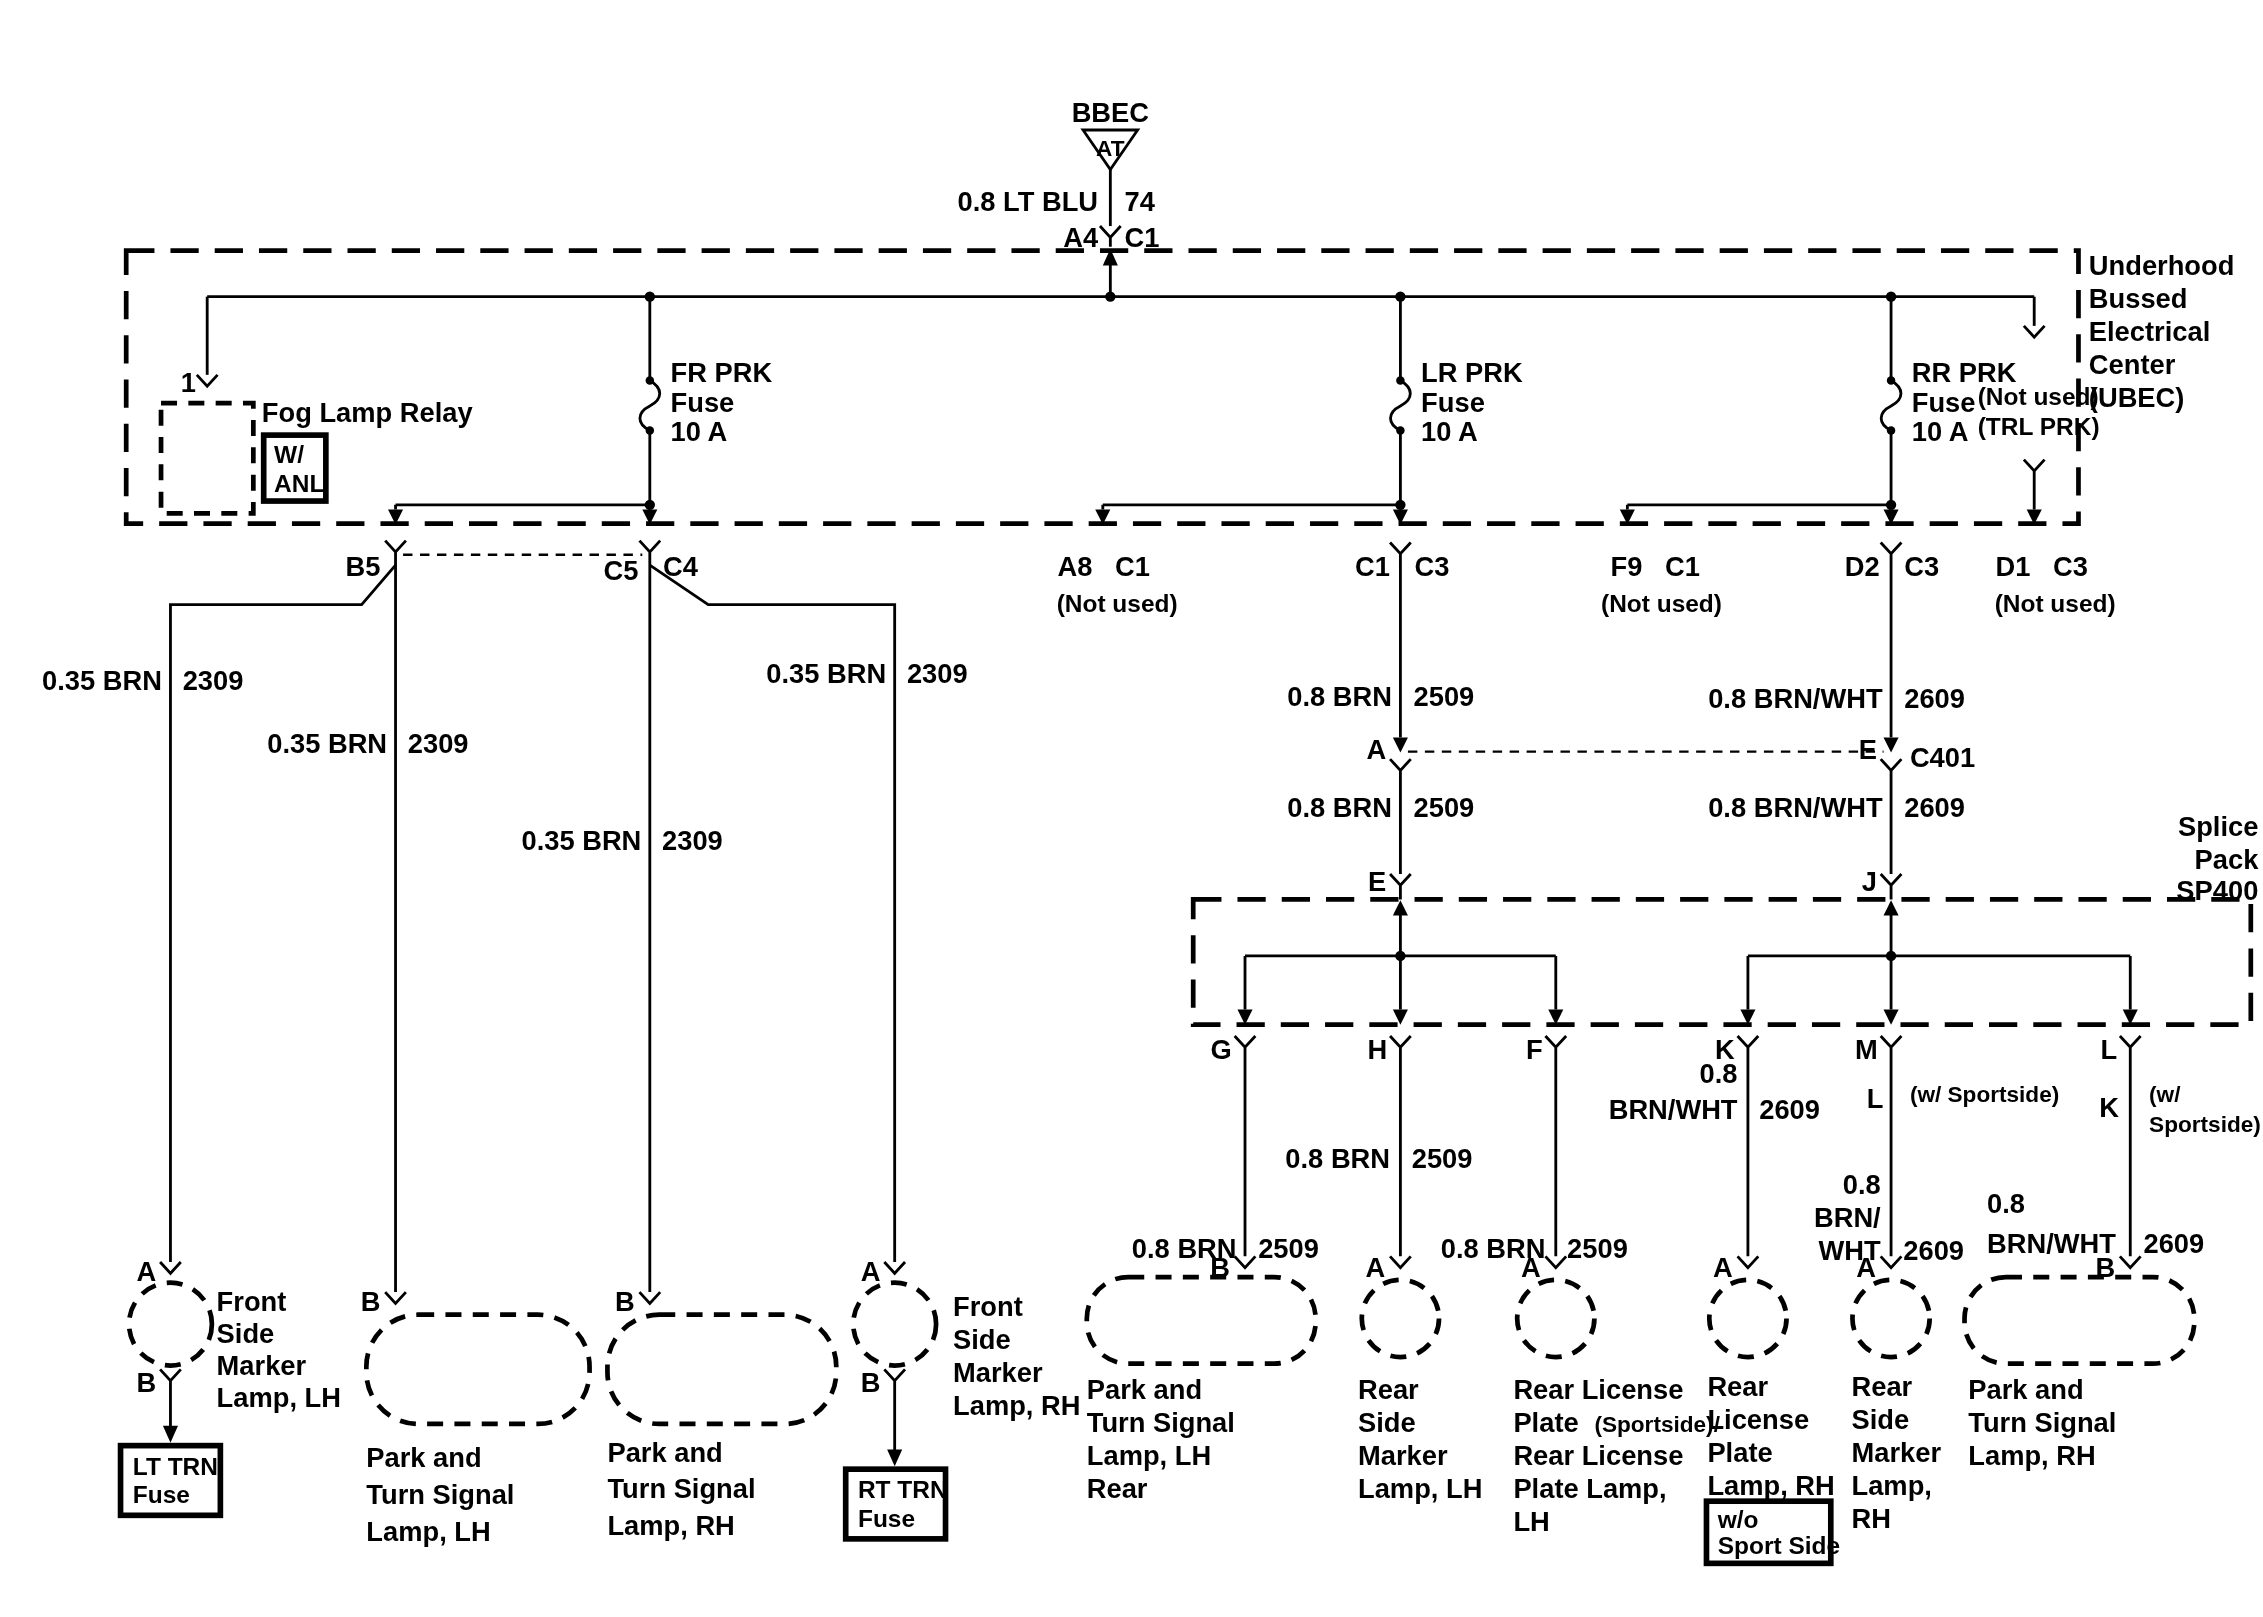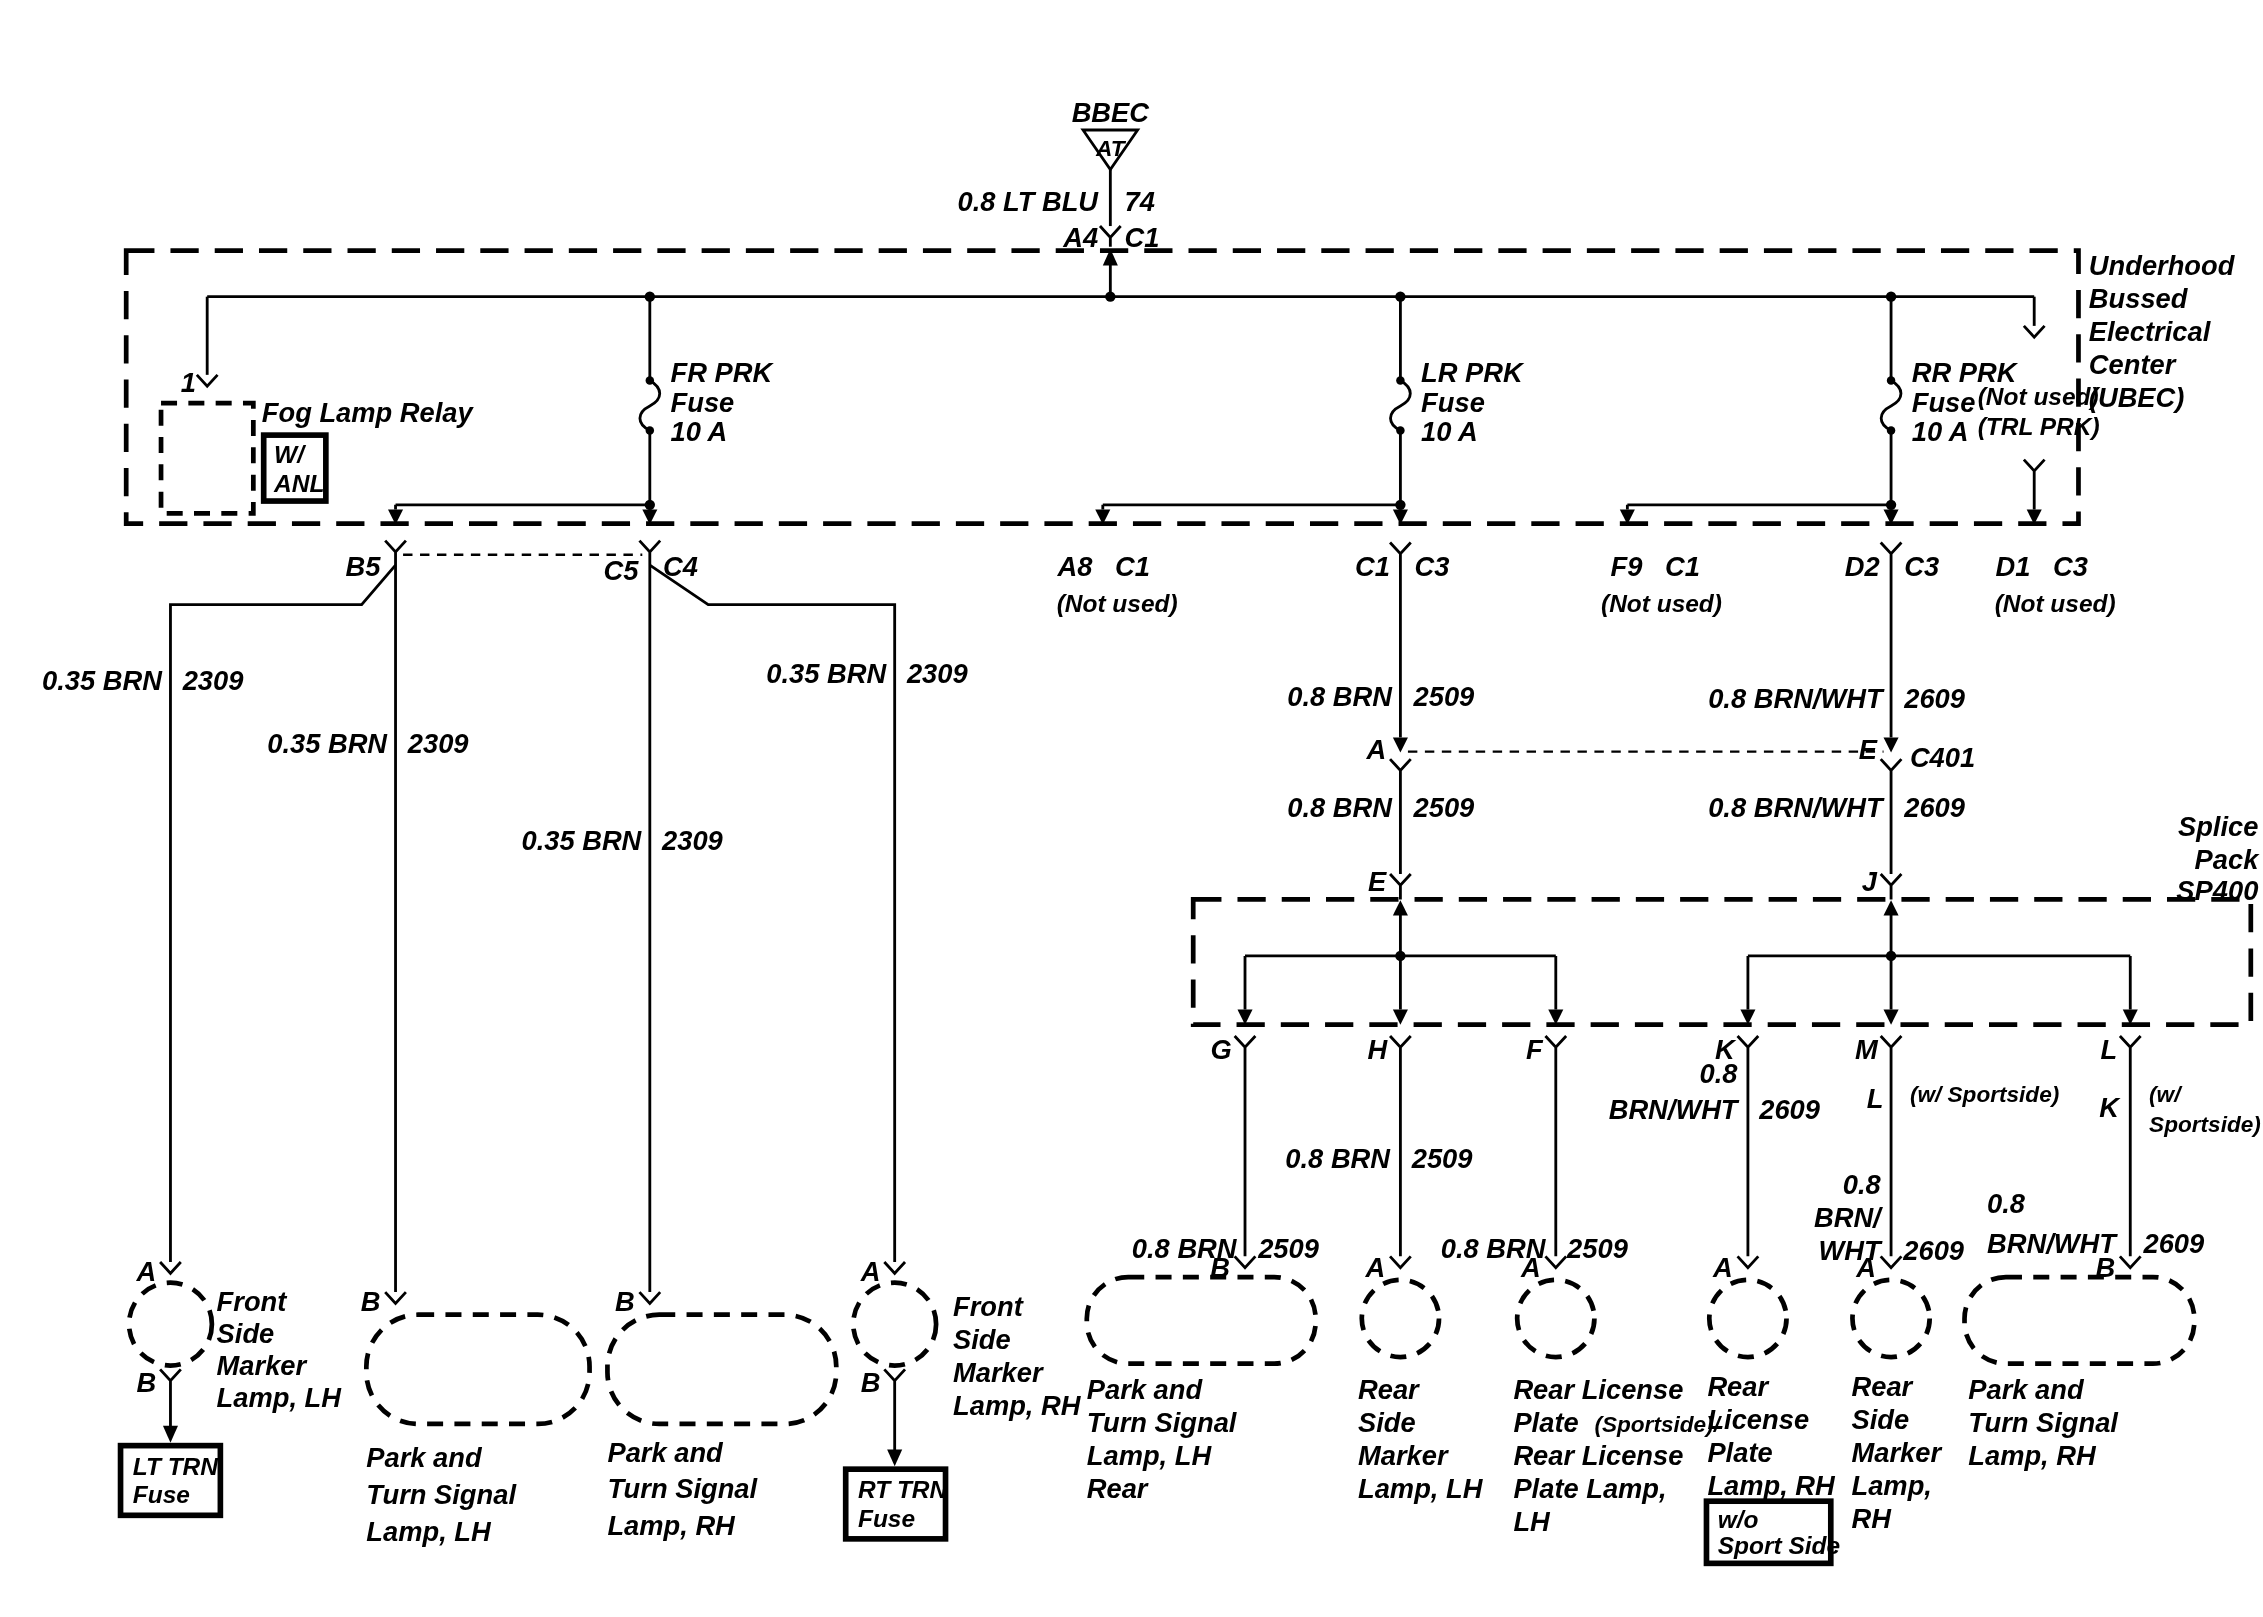--- a/index.html
+++ b/index.html
@@ -1,16 +1,16 @@
 <!DOCTYPE html>
 <html style="font-size:15px"><head>
 <meta charset="utf-8">
 <style>
   html,body{margin:0;padding:0;background:#ffffff;}
-  .stage{width:2264px;height:1618px;position:relative;background:#fff;font-style:italic;}
+  .stage{width:2264px;height:1618px;position:relative;background:#fff;}
   svg text{font-family:"Liberation Sans","DejaVu Sans",sans-serif;font-weight:bold;fill:#000;}
   .t29{font-size:29px;}
   .t26{font-size:26px;}
   .t24{font-size:24px;}
   .w{stroke:#000;stroke-width:3;fill:none;}
   .glyph{stroke:#000;stroke-width:3;fill:none;}
   .dashbig{stroke:#000;stroke-width:5;fill:none;stroke-dasharray:30 17;}
   .dashlamp{stroke:#000;stroke-width:5;fill:none;stroke-dasharray:17 12;}
   .dashthin{stroke:#000;stroke-width:2.5;fill:none;stroke-dasharray:10 8;}
   .solidbox{stroke:#000;stroke-width:6;fill:none;}

